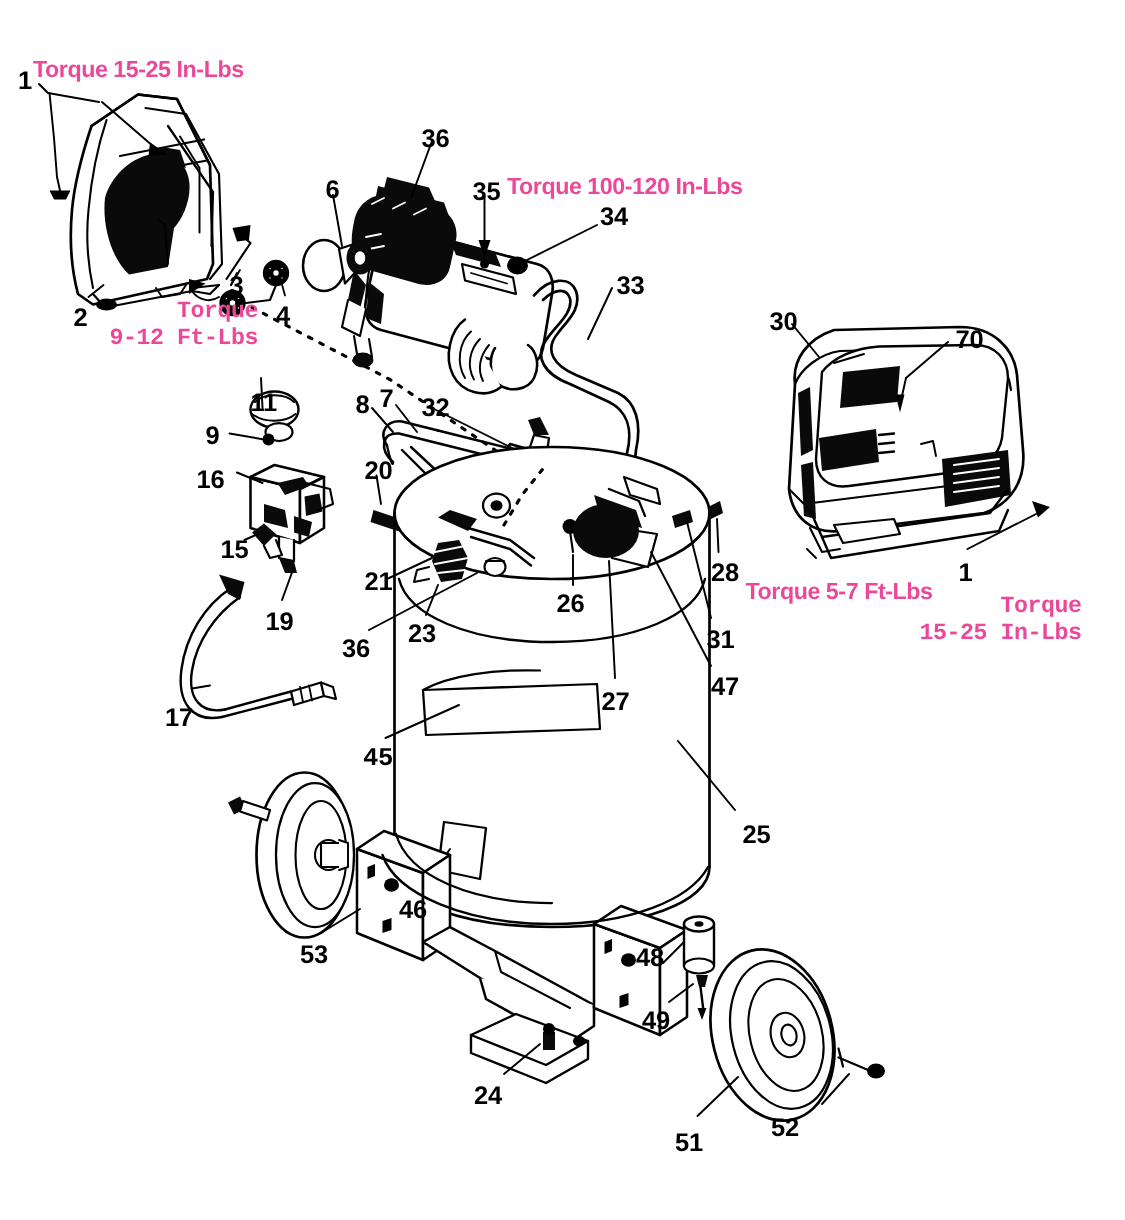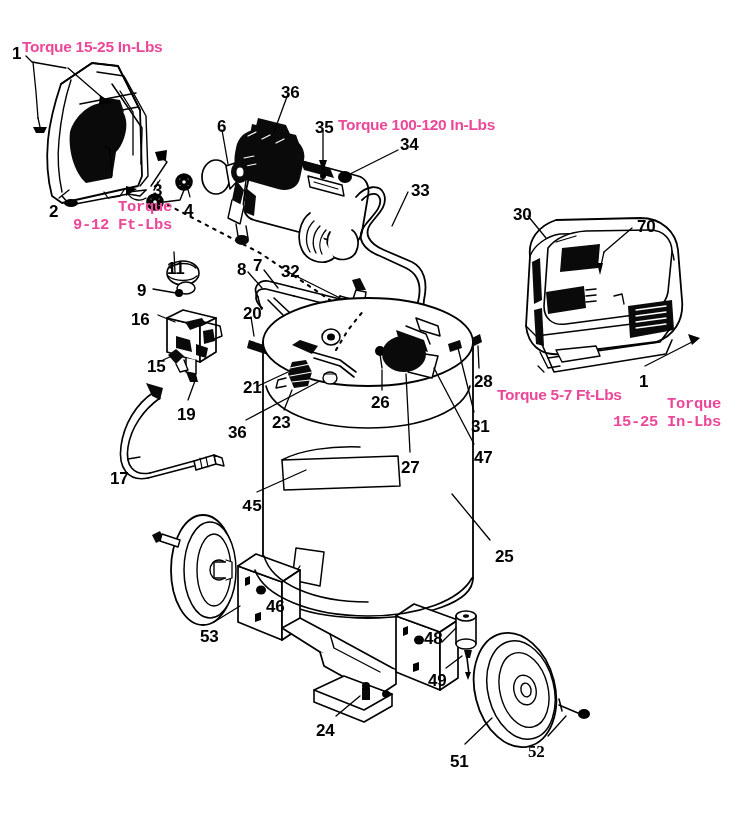--- a/index.html
+++ b/index.html
@@ -484,21 +484,21 @@
       <div class="callout" style="left: 400px; top: 136px;">34</div>
       <div class="callout" style="left: 315px; top: 119px;">35</div>
       <div class="callout" style="left: 281px; top: 84px;">36</div>
       <div class="callout" style="left: 242px; top: 498px; font-family: Liberation Mono, monospace;">45</div>
       <div class="callout" style="left: 266px; top: 598px;">46</div>
       <div class="callout" style="left: 474px; top: 449px;">47</div>
       <div class="callout" style="left: 424px; top: 630px;">48</div>
       <div class="callout" style="left: 428px; top: 672px;">49</div>
       <div class="callout" style="left: 637px; top: 218px;">70</div>
       <div class="callout" style="left: 450px; top: 753px;">51</div>
-      <div class="callout" style="left: 528px; top: 743px; font-family: Liberation Serif, serif;">52</div>
+      <div class="callout" style="left: 514px; top: 743px;">52</div>
       <div class="callout" style="left: 200px; top: 628px;">53</div>
       <div class="callout" style="left: 639px; top: 373px;">1</div>
     </div>
 
   <div id="torque-layer">
       <div class="torque-note" style="left: 22px; top: 38px;">Torque 15-25 In-Lbs</div>
       <div class="torque-note centered" style="left: 73px; top: 199px;">Torque
 9-12 Ft-Lbs</div>
       <div class="torque-note" style="left: 338px; top: 116px;">Torque 100-120 In-Lbs</div>
       <div class="torque-note" style="left: 461px; top: 386px; margin-left: 36px;">Torque 5-7 Ft-Lbs</div>

